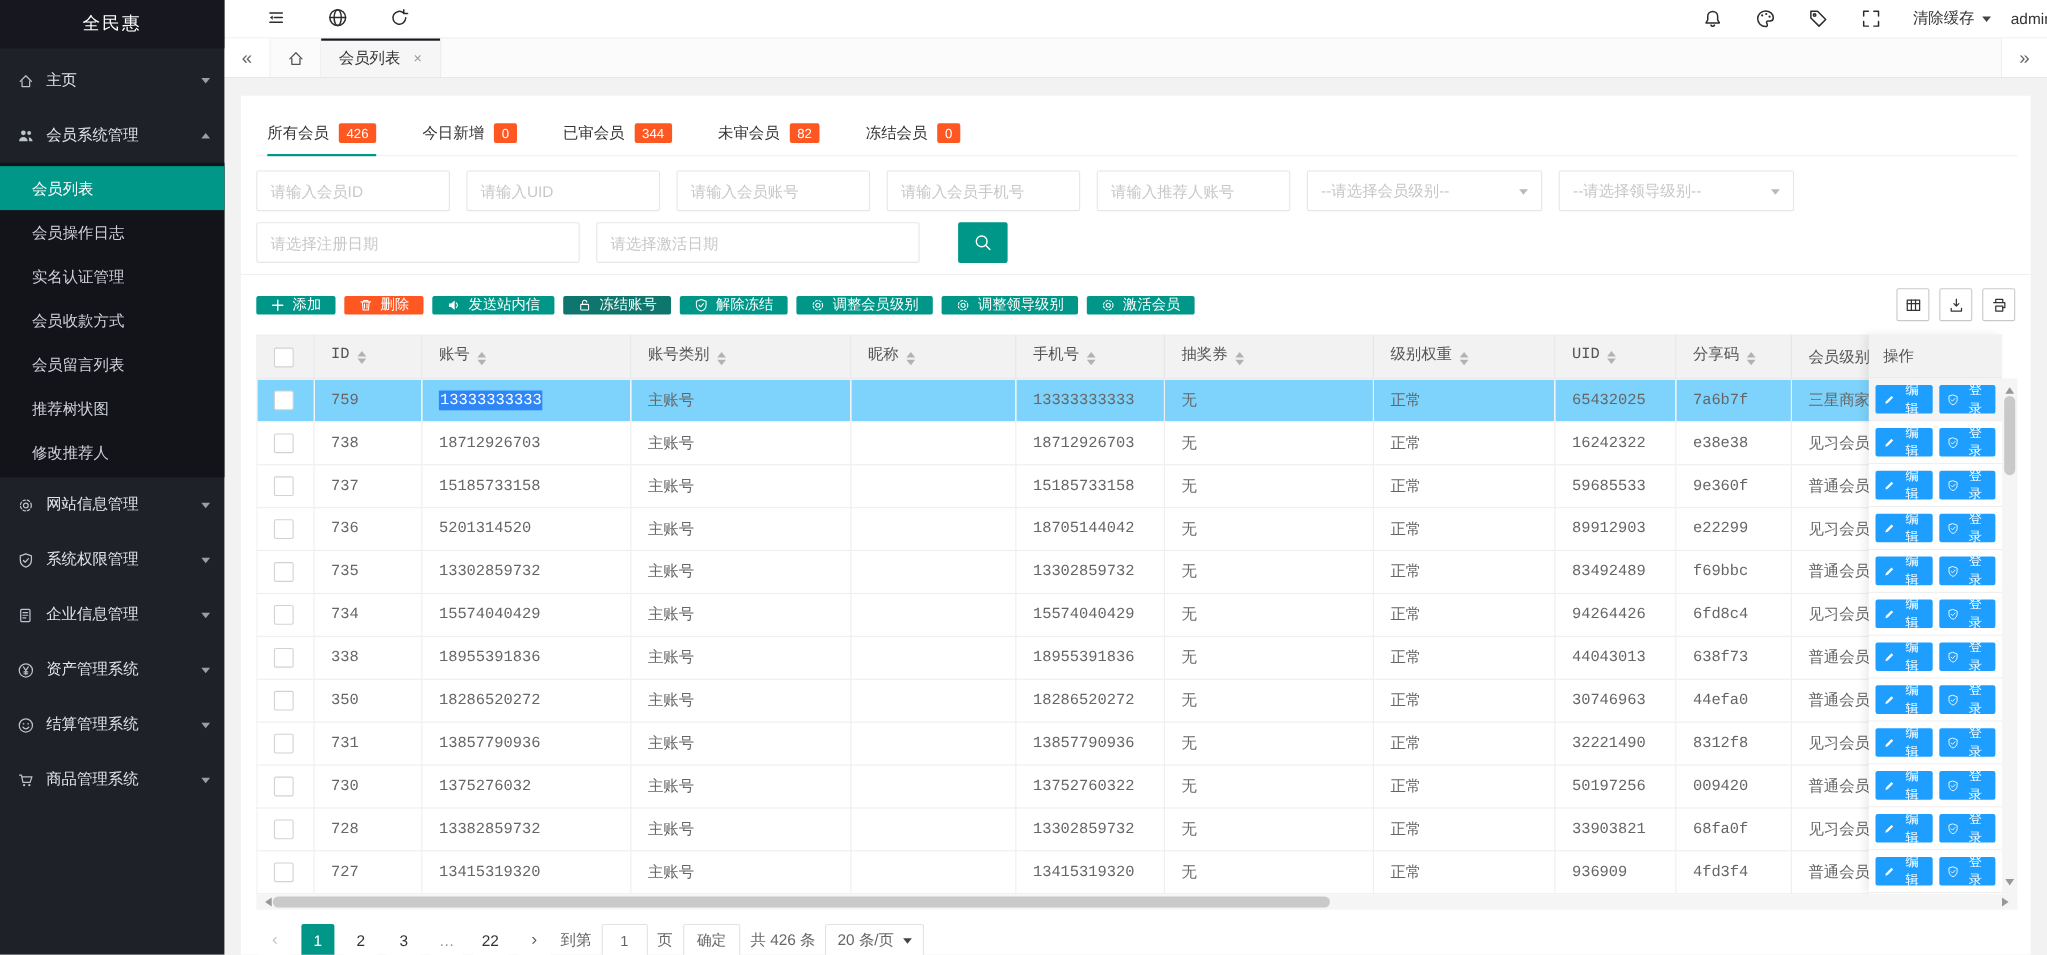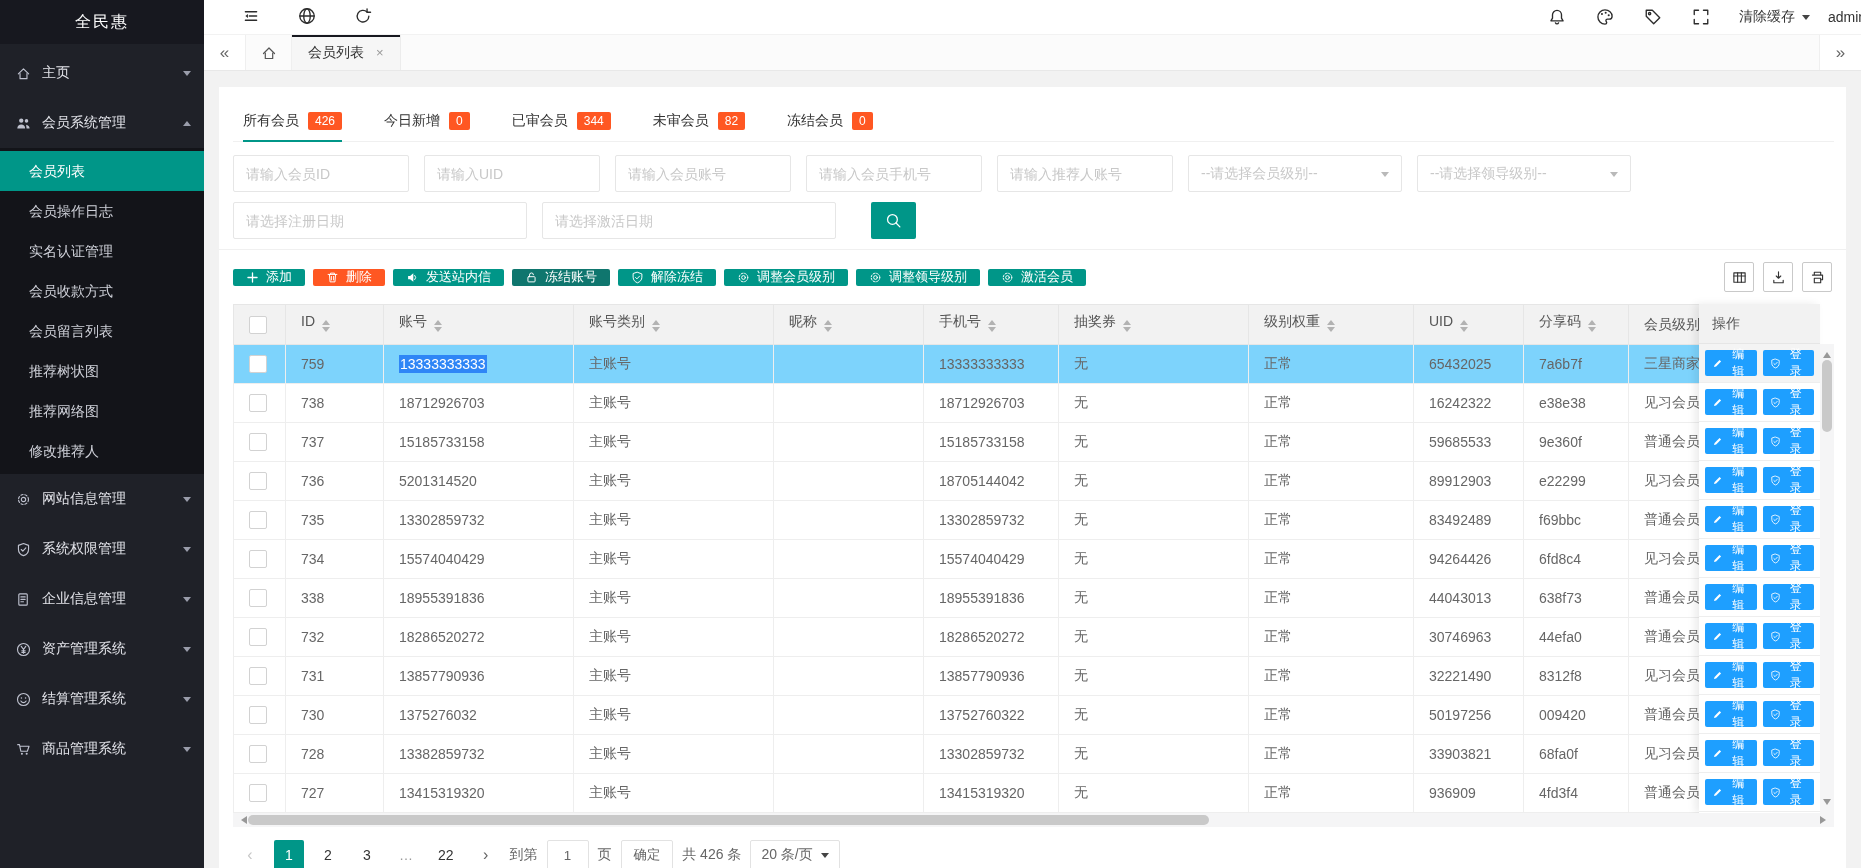--- a/index.html
+++ b/index.html
@@ -64,21 +64,21 @@
 
   
   .toolbar { display:flex; align-items:center; padding:12px 2px 12px 0; }
   .tb-left { display:flex; gap:8px; }
   .tb-btn { height:17px; display:inline-flex; align-items:center; gap:7px; padding:0 13px; border:none; border-radius:2px; color:#fff; font-size:13px; cursor:pointer; font-family:inherit; }
   .tb-btn .icon { color:#fff; }
   .tb-tools { margin-left:auto; display:flex; gap:9px; }
   .tool-btn { width:30px; height:30px; border:1px solid #c9c9c9; border-radius:2px; background:#fff; color:#333; display:flex; align-items:center; justify-content:center; cursor:pointer; }
 
   
-  .table-region { position:relative; }
+  .table-region { position:relative;font-family:Liberation Mono, monospace; }
   .table-scroll { overflow:hidden; width:calc(100% - 14px); }
   table { border-collapse:collapse; table-layout:fixed; width:1695px; color:#666; font-size:14px; }
   th { height:40px; background:#f2f2f2; font-weight:400; color:#555; text-align:left; padding:0 15px; border:1px solid #e6e6e6; white-space:nowrap; }
   td { height:39px; padding:0 15px; border:1px solid #eee; background:#fff; white-space:nowrap; overflow:hidden; }
   tr.hl td { background:#7dd3fc; }
   .cb { width:18px; height:18px; border:1px solid #d2d2d2; border-radius:2px; background:#fff; display:inline-block; vertical-align:middle; cursor:pointer; }
   .sort { display:inline-flex; flex-direction:column; gap:2px; margin-left:7px; vertical-align:1px; }
   .sort i { width:0; height:0; border:4px solid transparent; display:block; }
   .sort .asc { border-bottom:5px solid #b2b2b2; }
   .sort .desc { border-top:5px solid #b2b2b2; }
@@ -142,21 +142,20 @@
         <span>会员系统管理</span>
         <i class="caret up"></i>
       </div>
       <div class="submenu">
         <div class="submenu-item active">会员列表</div>
         <div class="submenu-item">会员操作日志</div>
         <div class="submenu-item">实名认证管理</div>
         <div class="submenu-item">会员收款方式</div>
         <div class="submenu-item">会员留言列表</div>
         <div class="submenu-item">推荐树状图</div>
-        <div class="submenu-item">推荐网络图</div>
         <div class="submenu-item">修改推荐人</div>
       </div>
       <div class="nav-item">
         <span class="icon ">
           <svg width="15" height="15" viewBox="0 0 16 16">
             <circle cx="8" cy="8" r="2.3"></circle>
             <circle cx="8" cy="8" r="5.3" stroke-dasharray="2.3 2"></circle>
           </svg>
         </span>
         <span>网站信息管理</span>
@@ -608,21 +607,21 @@
                   <td>18955391836</td>
                   <td>无</td>
                   <td>正常</td>
                   <td>44043013</td>
                   <td>638f73</td>
                   <td>普通会员</td>
                   <td></td>
                 </tr>
                 <tr class="">
                   <td><span class="cb"></span></td>
-                  <td>732</td>
+                  <td>350</td>
                   <td>18286520272</td>
                   <td>主账号</td>
                   <td></td>
                   <td>18286520272</td>
                   <td>无</td>
                   <td>正常</td>
                   <td>30746963</td>
                   <td>44efa0</td>
                   <td>普通会员</td>
                   <td></td>

